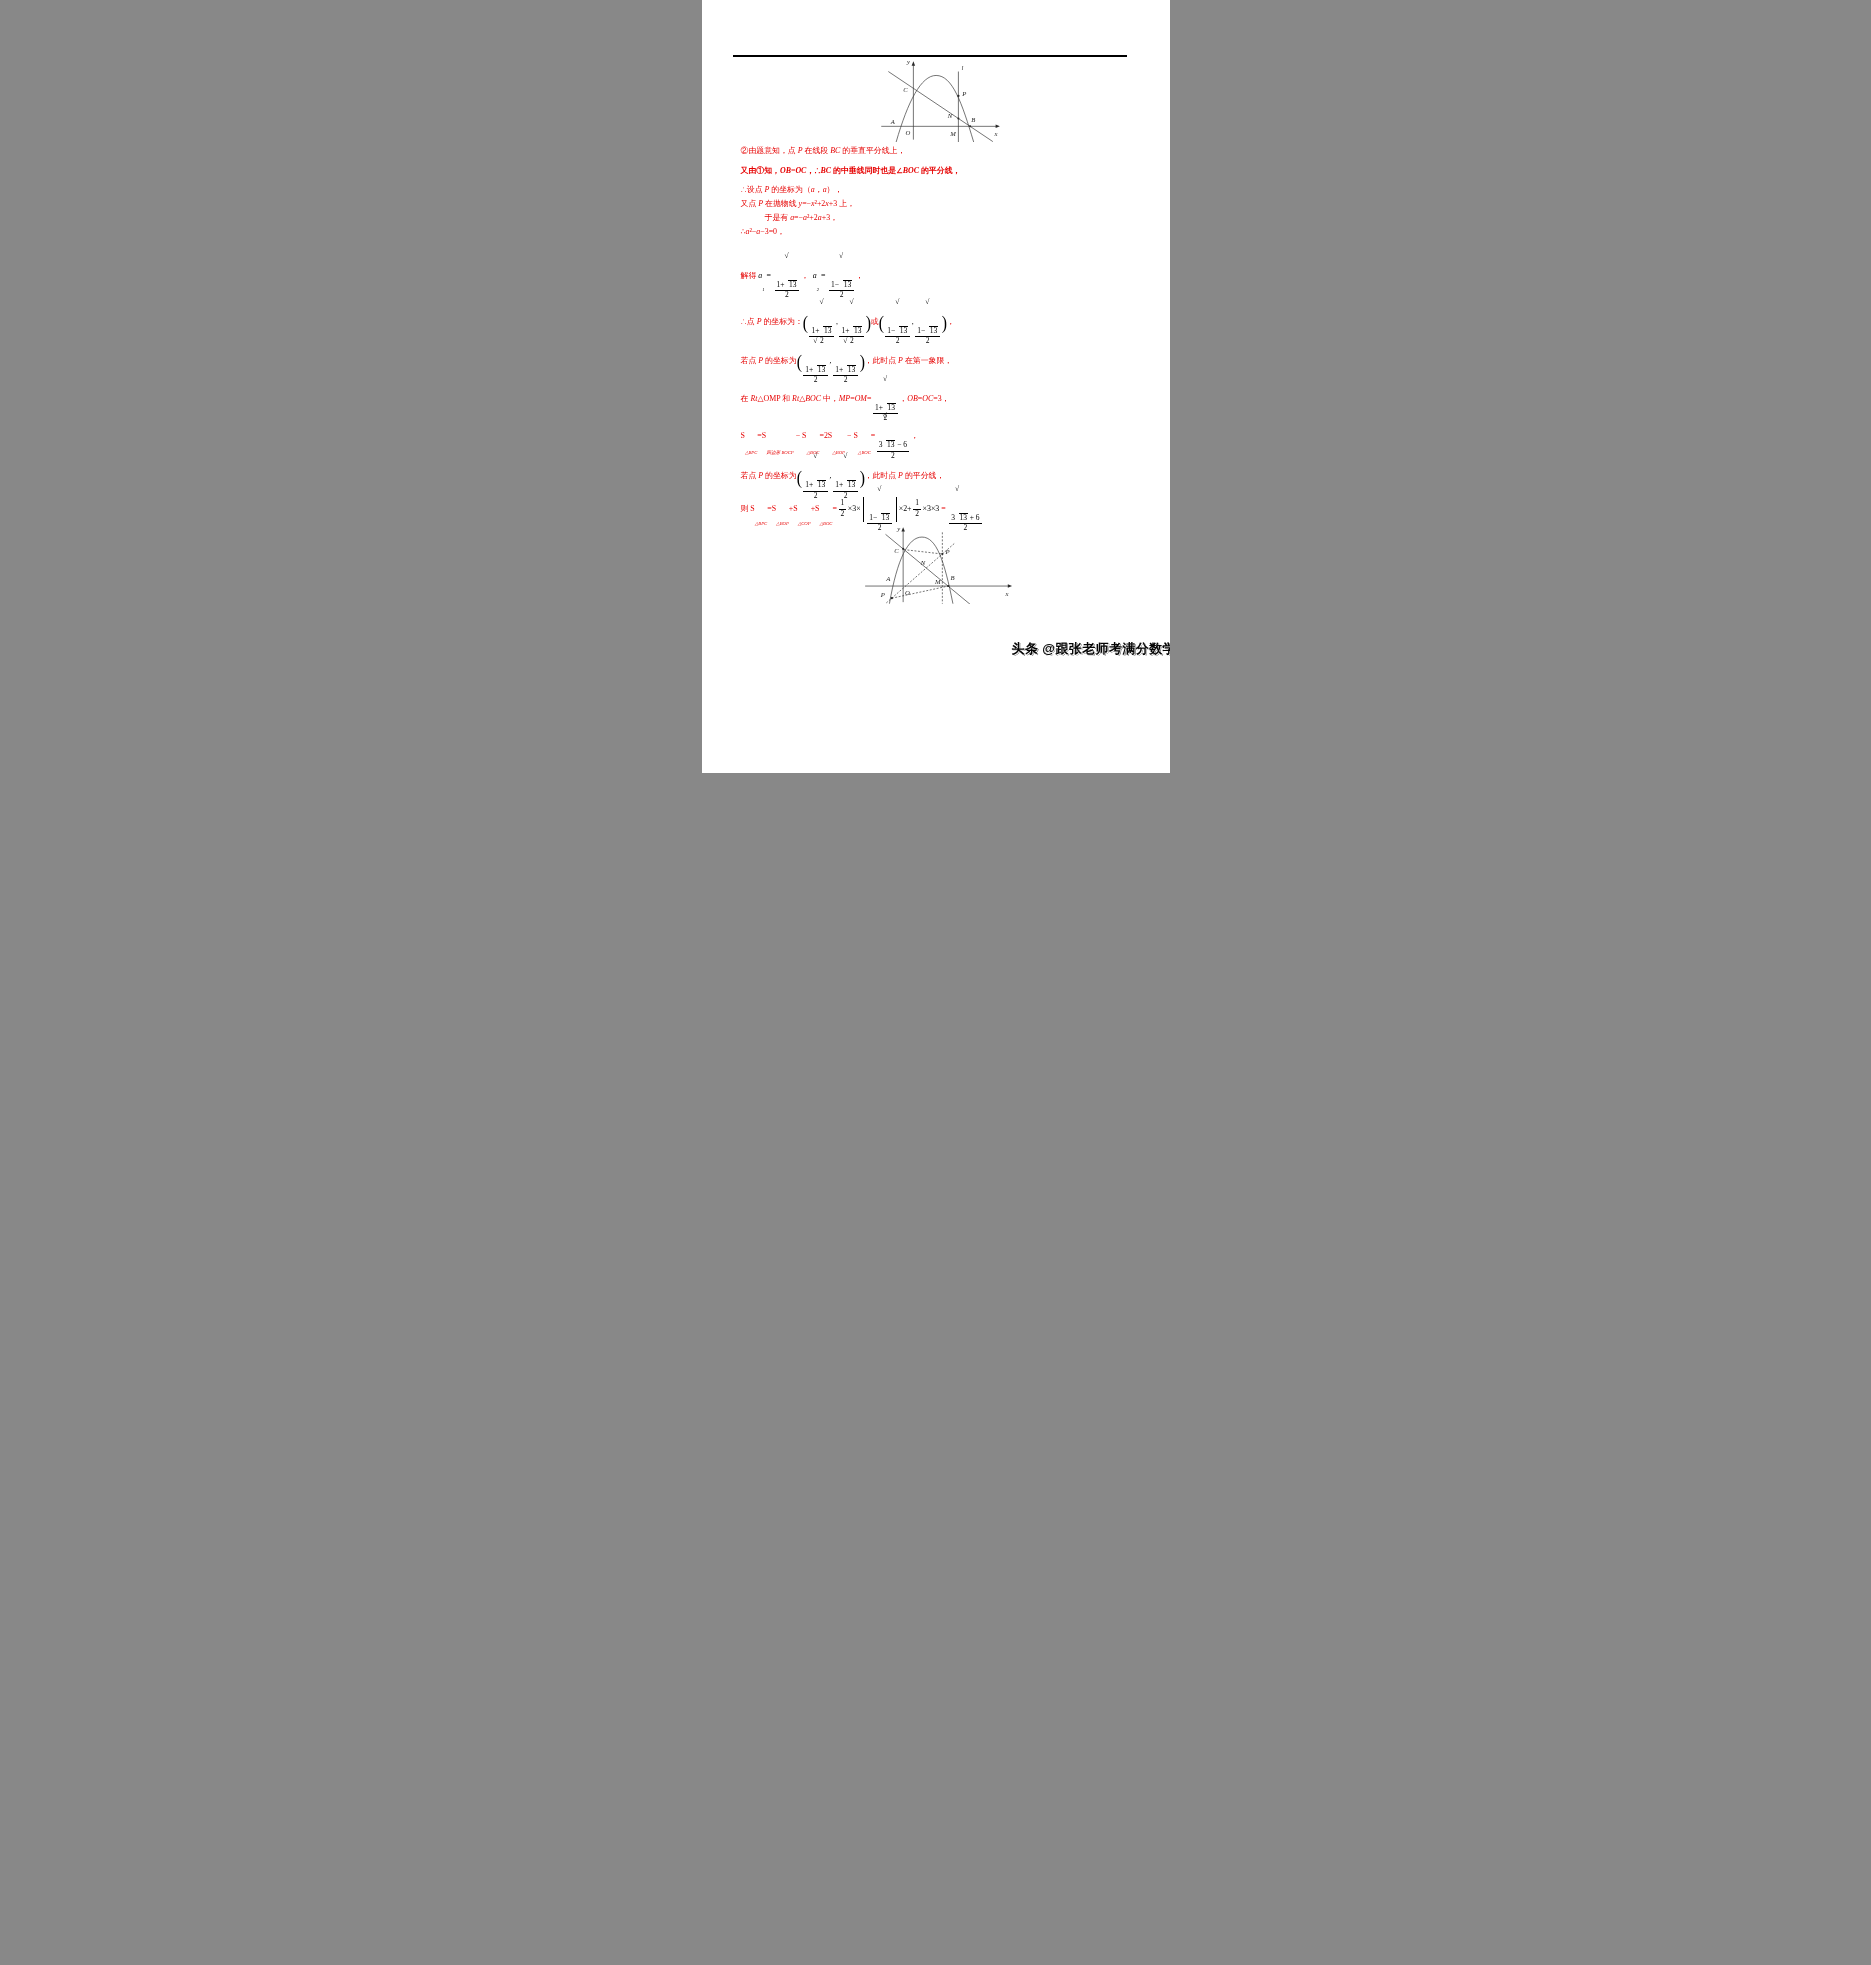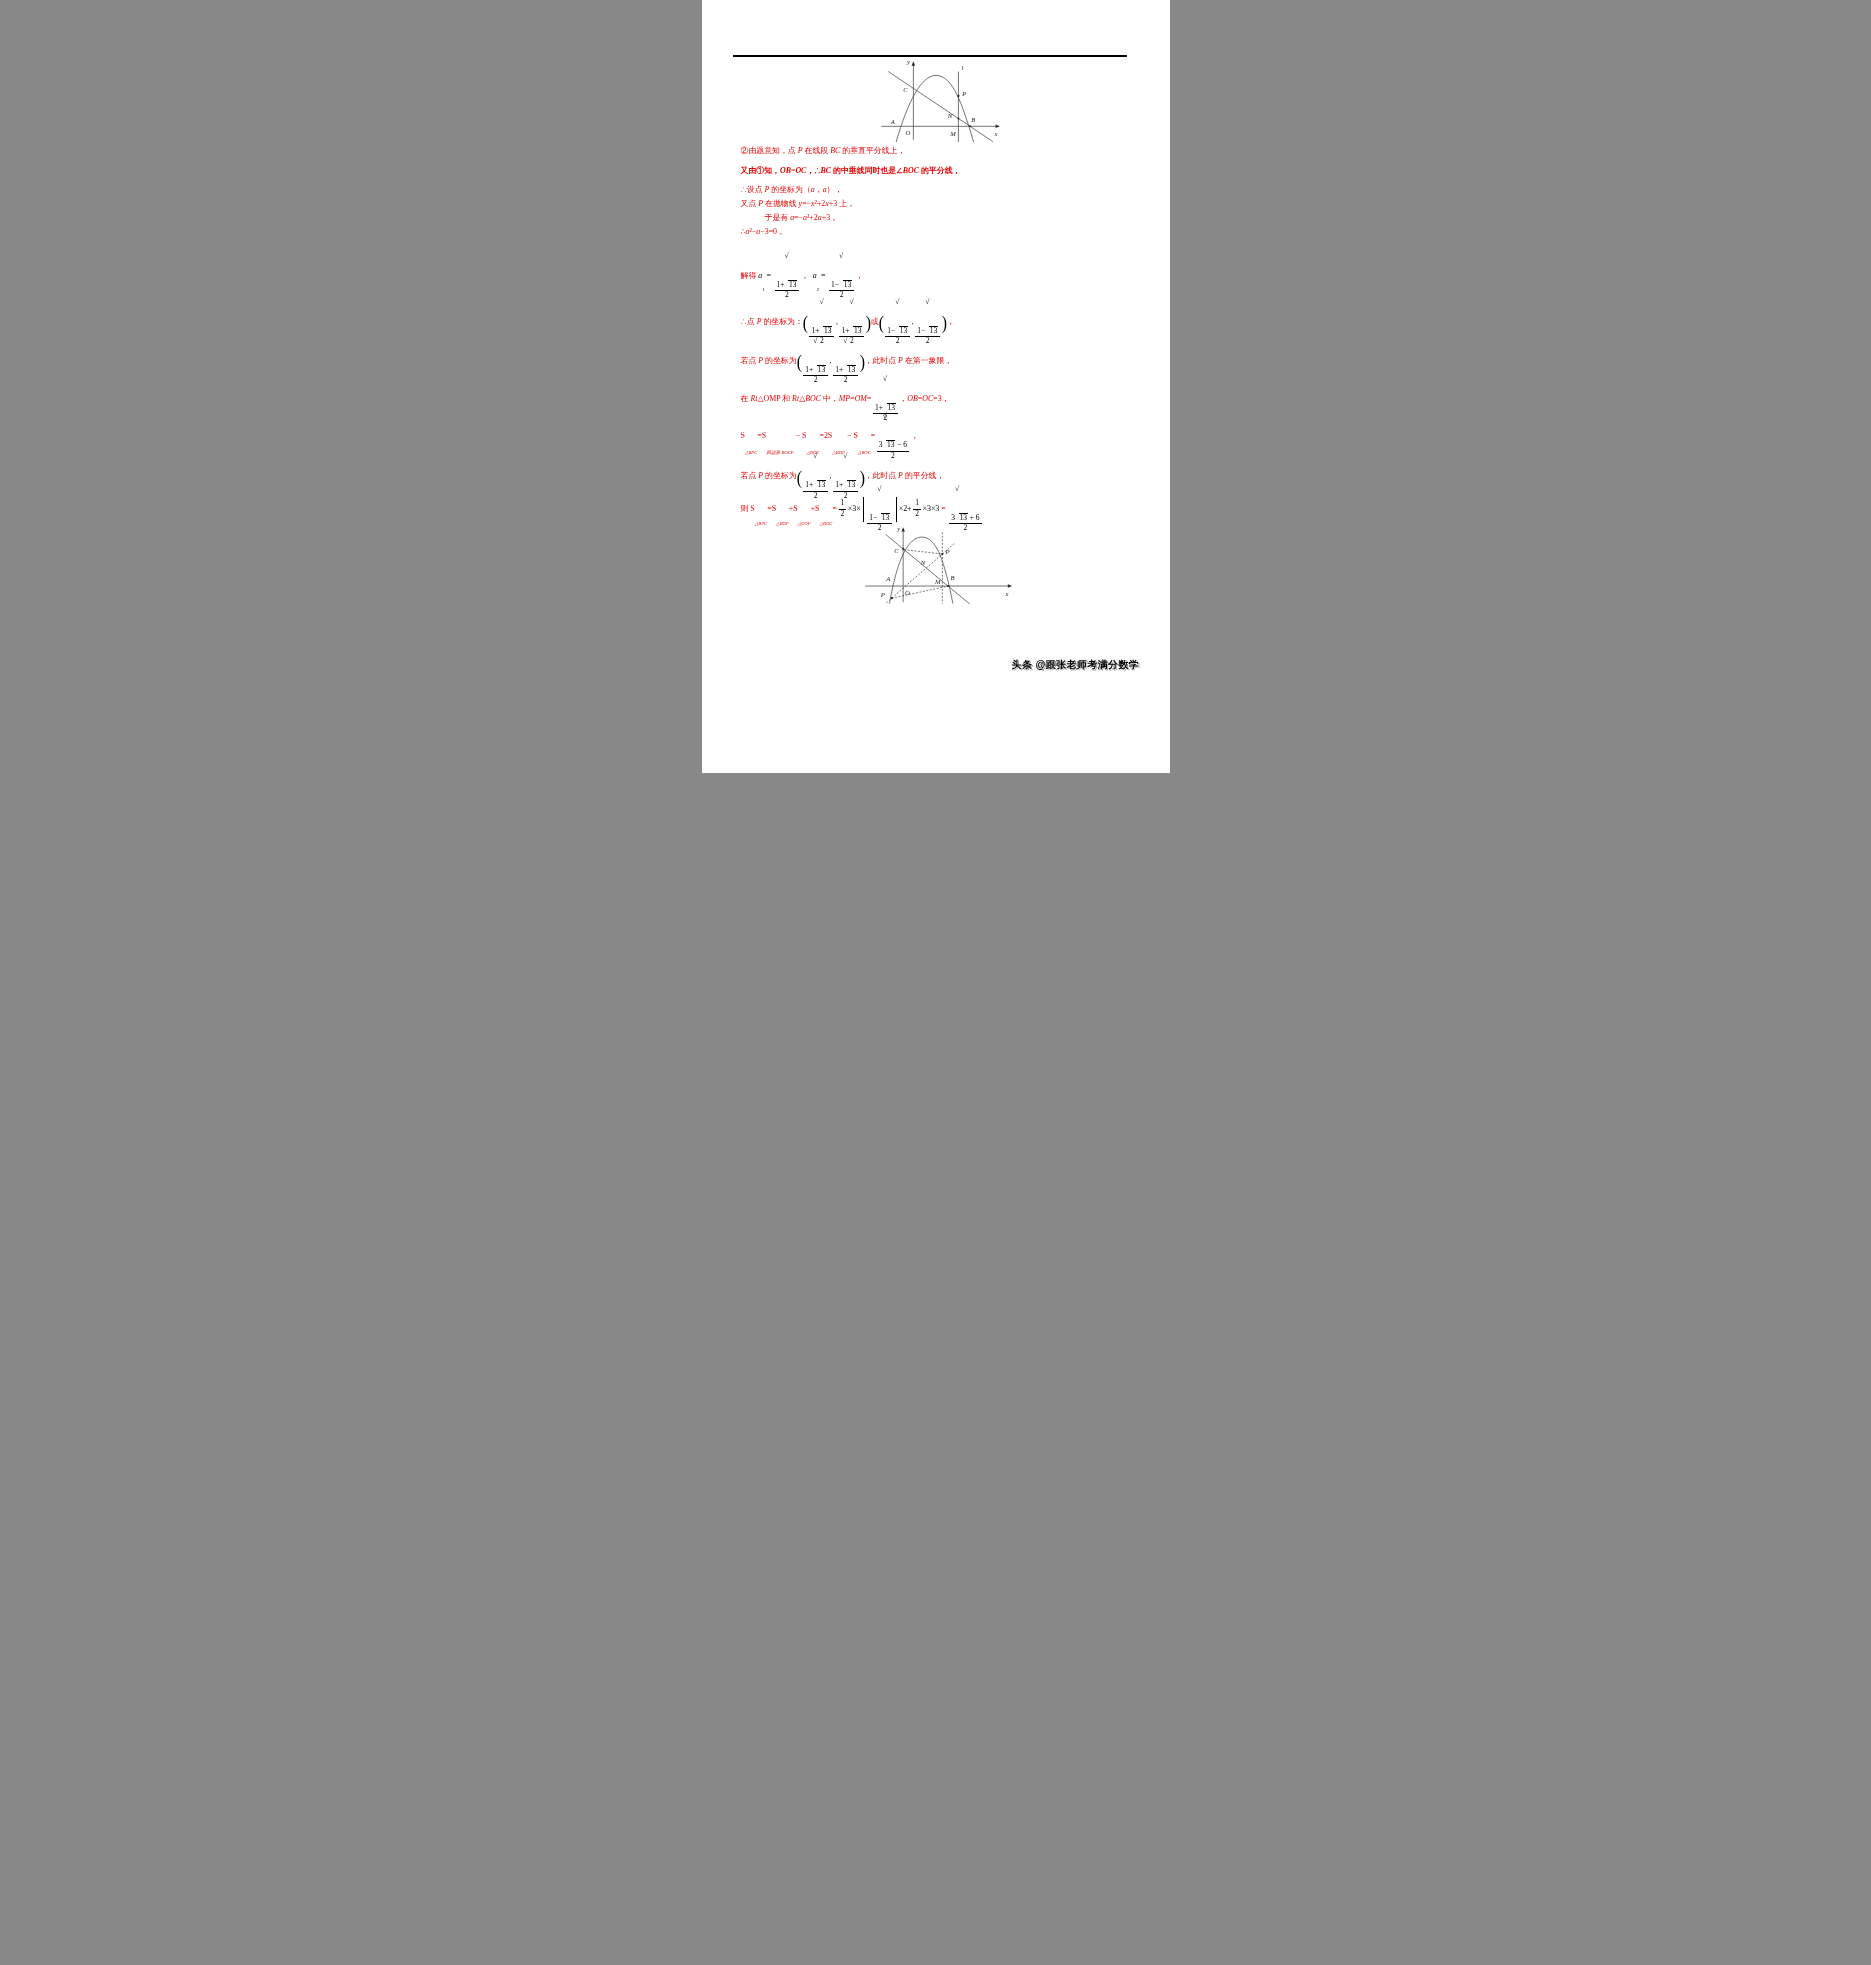--- a/index.html
+++ b/index.html
@@ -27,22 +27,22 @@
   .frac .num{ padding:0 2px 0.4px 2px; border-bottom:0.6px solid currentColor; display:inline-flex; align-items:flex-end; }
   .frac .den{ padding:0.4px 2px 0 2px; }
   .sq{ white-space:nowrap; display:inline-flex; align-items:flex-start; }
   .sq .rs{ transform:translateY(-0.4px); }
   .sq .rad{ border-top:0.6px solid currentColor; padding:0 0.8px; margin-left:-0.4px;margin-top:28px; }
   .bp{ font-size:19.7px; font-weight:400; line-height:0; transform:scaleX(.8); display:inline-block; margin:0 -0.8px; }
   .abs{ display:inline-flex; align-items:center; border-left:0.7px solid var(--ink);
         border-right:0.7px solid var(--ink); padding:0 2px; margin:0 2px; height:25px; }
 
   .footer{
-    position:absolute; left:310px; top:658px; width:149px;
-    font-family:"Liberation Sans", sans-serif; font-weight:800; font-size:10px;
+    position:absolute; left:310px; top:640px; width:149px;
+    font-family:"Liberation Sans", sans-serif; font-weight:800; font-size:13px;
     color:#050505; letter-spacing:0.4px; white-space:nowrap;
     text-shadow:0.6px 0.8px 0 #ffffff, 1px 1.2px 0.4px #2b2b2b;
   }
 </style>
 </head>
 <body>
 
 <div class="page">
 
   <div class="rule"></div>

